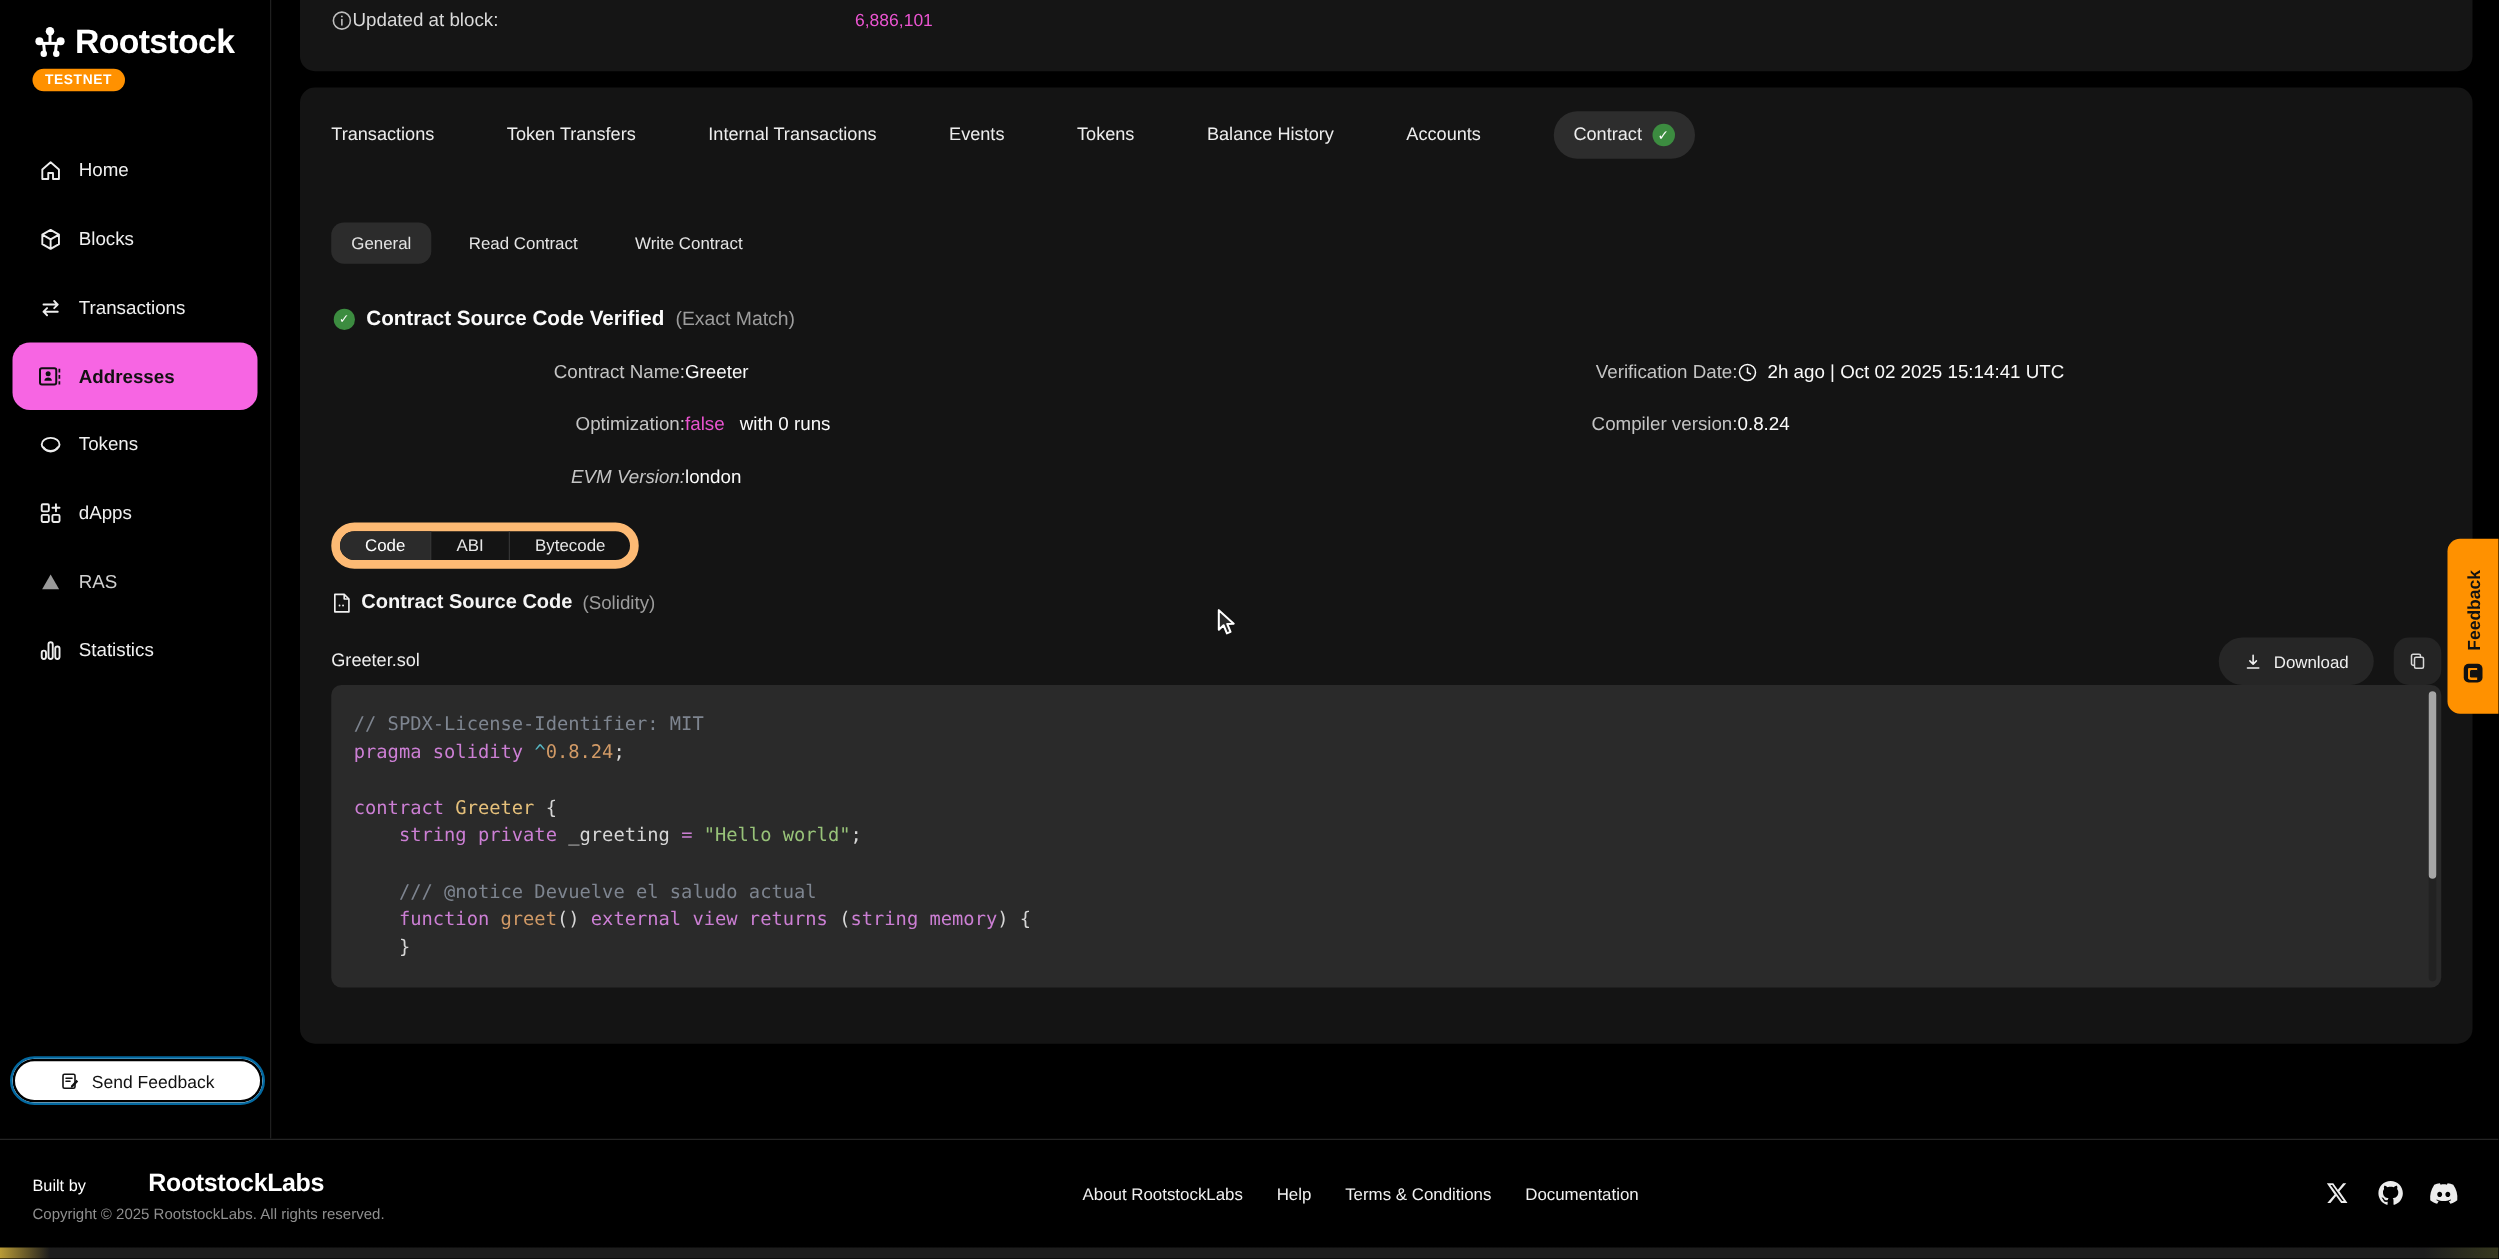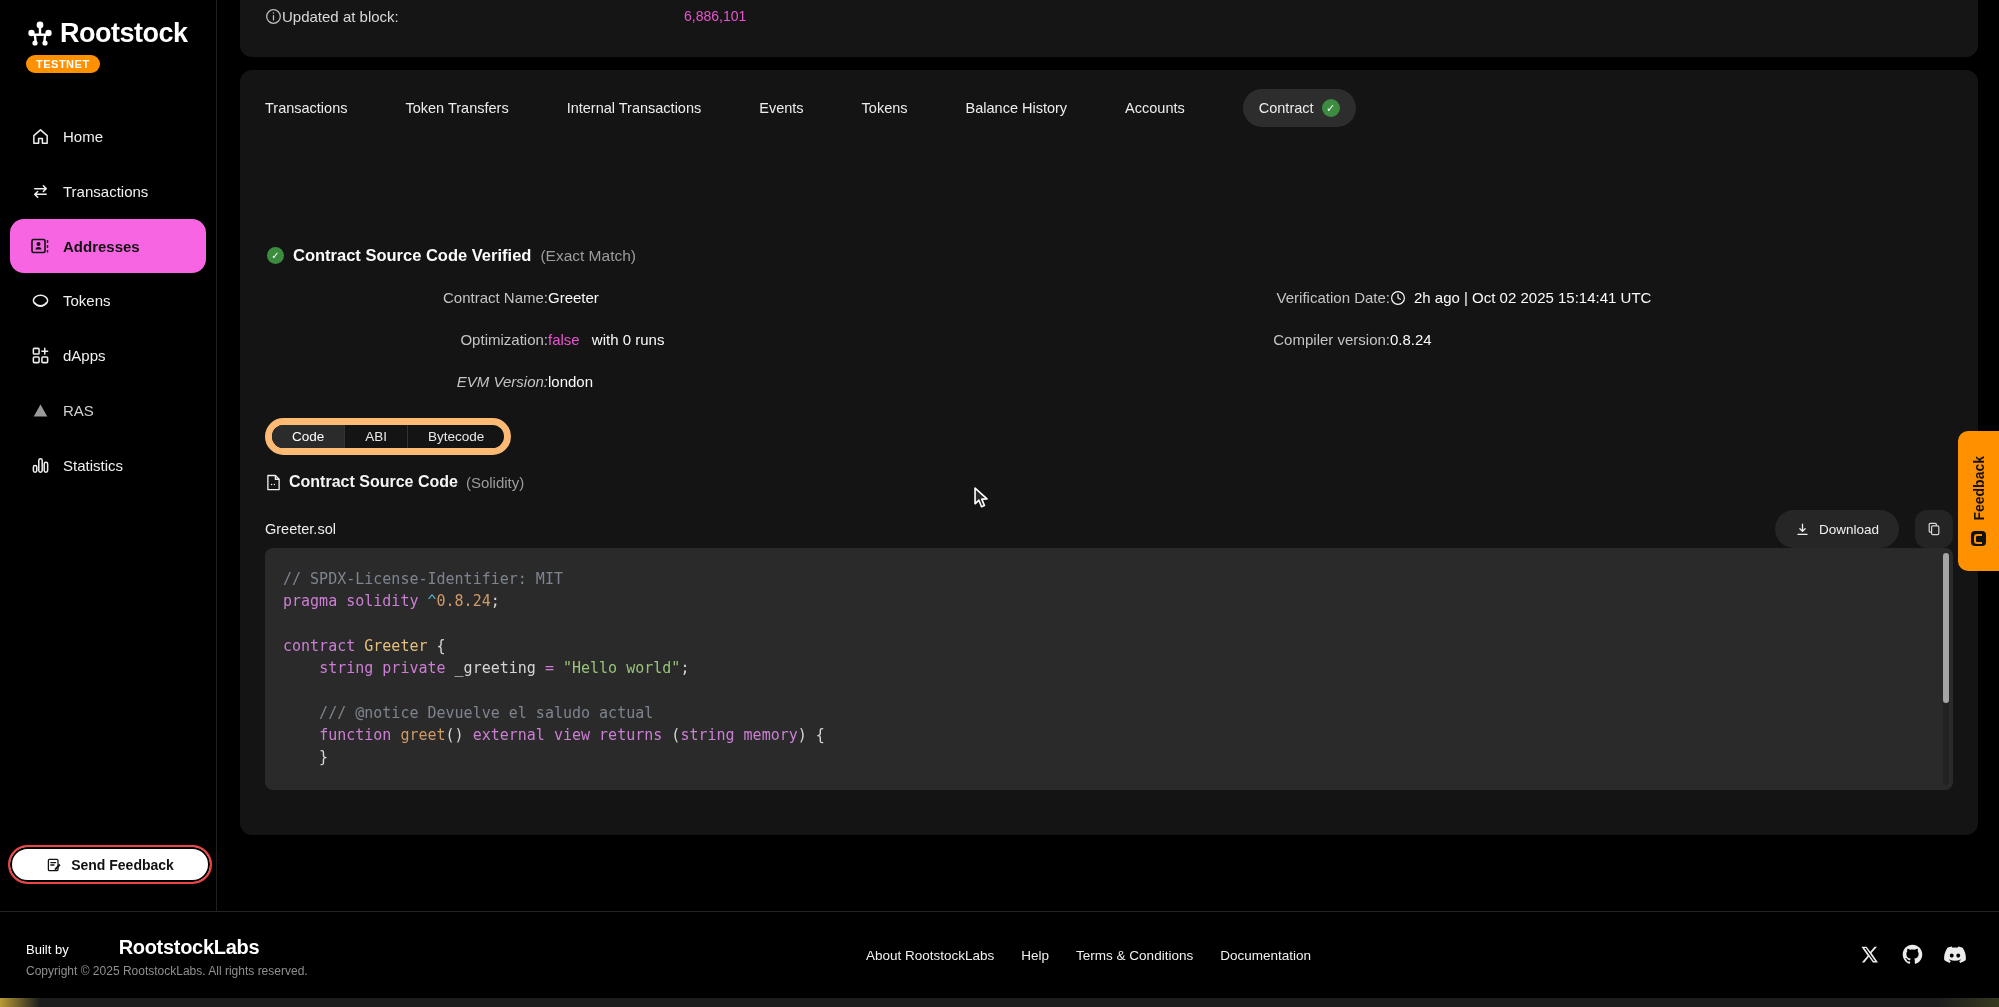--- a/index.html
+++ b/index.html
@@ -13,21 +13,21 @@
   .logo-row { display:flex; align-items:center; gap:6px; }
   .logo-text { font-size:27px; font-weight:700; color:#fff; letter-spacing:-0.5px; }
   .testnet-badge { display:inline-block; margin-top:6px; background:#ff9100; color:#fff; font-size:11px; font-weight:700; letter-spacing:0.5px; padding:3px 10px; border-radius:10px; }
   .nav { position:absolute; left:0; top:109px; width:100%; }
   .nav-item { position:relative; height:55px; display:flex; align-items:center; padding-left:30px; gap:13px; color:#f0f0f0; cursor:pointer; }
   .nav-item .nicon { width:20px; height:20px; display:flex; align-items:center; justify-content:center; flex:0 0 20px; }
   .nav-item .nlabel { font-size:15px; }
   .nav-item.active { background:#f765e3; border-radius:14px; margin:0 10px; padding-left:20px; color:#111; height:54px; }
   .nav-item.active .nlabel { font-weight:600; }
   .nav-item.ras .nlabel { color:#cfcfcf; }
-  .send-feedback { position:absolute; left:8px; top:845px; width:204px; height:39px; background:#fff; border:2px solid #ef4444; border-radius:20px; display:flex; align-items:center; justify-content:center; gap:9px; color:#111; font-size:14px; font-weight:700; cursor:pointer; box-shadow:0 0 0 2px #000 inset; }
+  .send-feedback { position:absolute; left:8px; top:845px; width:204px; height:39px; background:#fff; border:2px solid #0369a1; border-radius:20px; display:flex; align-items:center; justify-content:center; gap:9px; color:#111; font-size:14px; font-weight:400; cursor:pointer; box-shadow:0 0 0 2px #000 inset; }
 
   
   .topcard { position:absolute; left:240px; top:-12px; width:1738px; height:69px; background:#151515; border-radius:12px; }
   .topcard-inner { position:absolute; left:25px; top:20px; display:flex; align-items:center; font-size:15px; color:#d9d9d9; }
   .block-number { position:absolute; left:444px; top:20px; font-size:14px; color:#ea54d0; cursor:pointer; }
 
   
   .card { position:absolute; left:240px; top:70px; width:1738px; height:765px; background:#141414; border-radius:12px; }
 
   .tabs-row { position:absolute; left:25px; top:14px; height:48px; display:flex; align-items:center; gap:58px; }
@@ -131,20 +131,28 @@
       <div class="nav-item">
         <span class="nicon">
           <svg width="19" height="19" viewBox="0 0 20 20" fill="none" stroke="#ededed" stroke-width="1.6" stroke-linejoin="round">
               <path d="M3 9 L10 3 L17 9 V17 H12 V12 H8 V17 H3 Z"></path>
             </svg>
         </span>
         <span class="nlabel">Home</span>
       </div>
       <div class="nav-item">
         <span class="nicon">
+          <svg width="19" height="19" viewBox="0 0 20 20" fill="none" stroke="#ededed" stroke-width="1.6" stroke-linejoin="round">
+              <path d="M10 2 L17 6 V14 L10 18 L3 14 V6 Z M3 6 L10 10 L17 6 M10 10 V18"></path>
+            </svg>
+        </span>
+        <span class="nlabel">Blocks</span>
+      </div>
+      <div class="nav-item">
+        <span class="nicon">
           <svg width="19" height="19" viewBox="0 0 20 20" fill="none" stroke="#ededed" stroke-width="1.6" stroke-linecap="round" stroke-linejoin="round">
               <path d="M4 7 H16 M13 4 L16 7 L13 10 M16 13 H4 M7 10 L4 13 L7 16"></path>
             </svg>
         </span>
         <span class="nlabel">Transactions</span>
       </div>
       <div class="nav-item active">
         <span class="nicon">
           <svg width="20" height="20" viewBox="0 0 20 20" fill="none" stroke="#111" stroke-width="1.6" stroke-linejoin="round">
               <rect x="2" y="3.5" width="13" height="13" rx="1.5"></rect>
@@ -230,20 +238,25 @@
       <span class="tab">Events</span>
       <span class="tab">Tokens</span>
       <span class="tab">Balance History</span>
       <span class="tab">Accounts</span>
       <span class="tab-pill">
         <span class="tab">Contract</span>
         <span class="check-circle">✓</span>
       </span>
     </div>
 
+    <div class="subtabs">
+      <span class="subtab active">General</span>
+      <span class="subtab">Read Contract</span>
+      <span class="subtab">Write Contract</span>
+    </div>
 
     <div class="verified-row">
       <span class="check-circle sm">✓</span>
       <span class="verified-title">Contract Source Code Verified</span>
       <span class="verified-suffix">(Exact Match)</span>
     </div>
 
     <div class="detail-row" style="left:25px; top:219px;">
       <span class="dlabel" style="width:283px;">Contract Name:</span>
       <span class="dvalue">Greeter</span>

